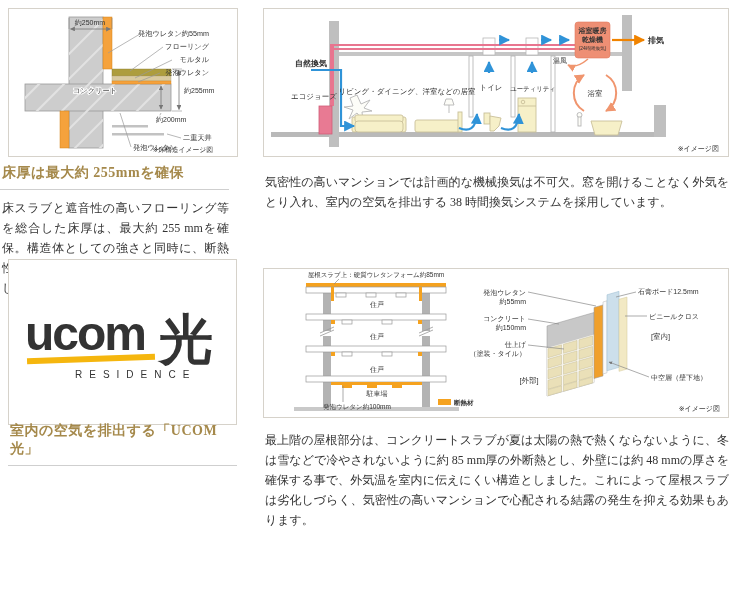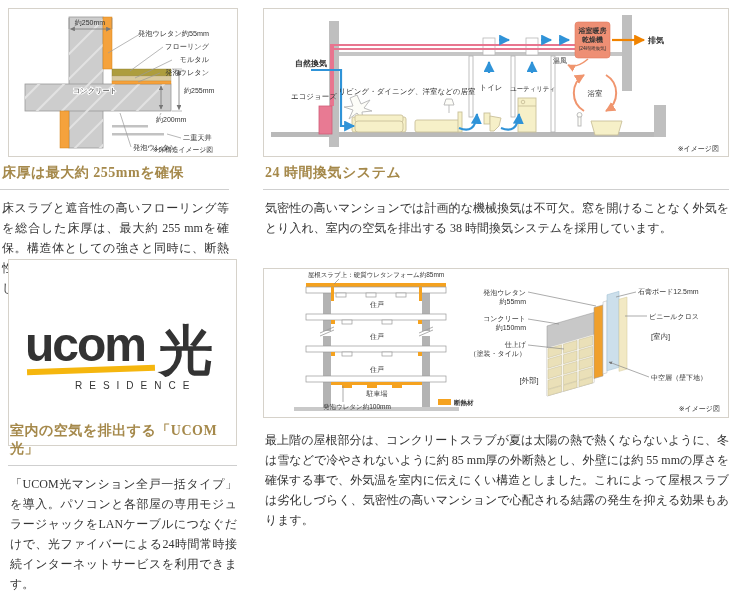--- a/index.html
+++ b/index.html
@@ -172,36 +172,34 @@
     <text x="269" y="82" text-anchor="middle" font-size="6.4" fill="#444">ユーティリティ</text>
     <text x="331" y="87" text-anchor="middle" font-size="7.5" fill="#555">浴室</text>
     <text x="384" y="34" font-size="8" font-weight="bold" fill="#f08300">排気</text>
     <text x="289" y="54" font-size="7" fill="#ef8f6b">温風</text>
     <text x="455" y="142" text-anchor="end" font-size="7" fill="#444">※イメージ図</text>
   </g>
 </svg>
 </div>
 
 <div class="txtblock" style="left:263px;top:164px;width:466px;">
-  <h3 class="head">24 時間換気システム</h3>
   <p class="body-p">気密性の高いマンションでは計画的な機械換気は不可欠。窓を開けることなく外気をとり入れ、室内の空気を排出する 38 時間換気システムを採用しています。</p>
 </div>
 
-<div class="fig ucom-box" style="left:8px;top:259px;width:229px;height:187px;">
+<div class="fig ucom-box" style="left:8px;top:259px;width:229px;height:166px;">
 <svg width="196" height="84" viewBox="0 0 196 84">
   <text x="0" y="50" font-family="'DejaVu Sans',sans-serif" font-weight="bold" font-size="48" fill="#2aabe2" letter-spacing="-2">ucom</text>
   <rect x="2" y="56" width="128" height="6" fill="#f5b60e" transform="rotate(-2 66 59)"></rect>
   <text x="134" y="58" font-family="'DejaVu Sans',sans-serif" font-weight="bold" font-size="54" fill="#f5b60e">光</text>
   <text x="50" y="78" font-family="'DejaVu Sans',sans-serif" font-size="10" fill="#808080" letter-spacing="7">RESIDENCE</text>
 </svg>
 </div>
 
 <div class="txtblock" style="left:8px;top:422px;width:229px;">
   <h3 class="head">室内の空気を排出する「UCOM 光」</h3>
-  <p class="body-p">「UCOM光マンション全戸一括タイプ」を導入。パソコンと各部屋の専用モジュラージャックをLANケーブルにつなぐだけで、光ファイバーによる24時間常時接続インターネットサービスを利用できます。</p>
 
 </div>
 
 <div class="fig" style="left:263px;top:268px;width:466px;height:150px;">
 <svg width="464" height="148" viewBox="0 0 464 148">
   <defs>
     <marker id="mk" markerWidth="6" markerHeight="6" refX="4.5" refY="2.5" orient="auto">
       <path d="M0,0 L5,2.5 L0,5 Z" fill="#777"></path>
     </marker>
   </defs>
@@ -296,14 +294,14 @@
     <text x="374" y="25">石膏ボード12.5mm</text>
     <text x="385" y="50">ビニールクロス</text>
     <text x="387" y="70" font-size="7.5" fill="#b3974e">[室内]</text>
     <text x="387" y="111">中空層（壁下地）</text>
     <text x="456" y="142" text-anchor="end" font-size="7" fill="#444">※イメージ図</text>
   </g>
 </svg>
 </div>
 
 <div class="txtblock" style="left:263px;top:422px;width:466px;">
-  <p class="body-p">最上階の屋根部分は、コンクリートスラブが夏は太陽の熱で熱くならないように、冬は雪などで冷やされないように約 85 mm厚の外断熱とし、外壁には約 55 mmの厚さを確保する事で、外気温を室内に伝えにくい構造としました。これによって屋根スラブは劣化しづらく、気密性の高いマンションで心配される結露の発生を抑える効果もあります。</p>
+  <p class="body-p">最上階の屋根部分は、コンクリートスラブが夏は太陽の熱で熱くならないように、冬は雪などで冷やされないように約 85 mm厚の外断熱とし、外壁には約 48 mmの厚さを確保する事で、外気温を室内に伝えにくい構造としました。これによって屋根スラブは劣化しづらく、気密性の高いマンションで心配される結露の発生を抑える効果もあります。</p>
 </div>
 
 </body></html>

